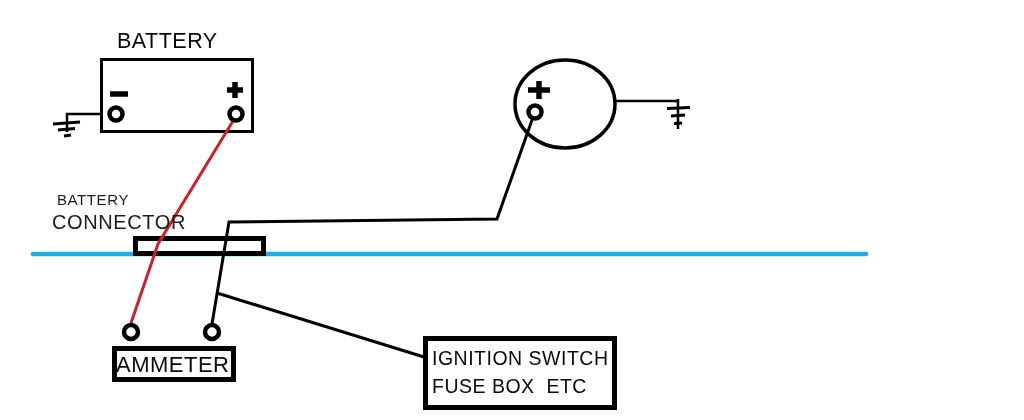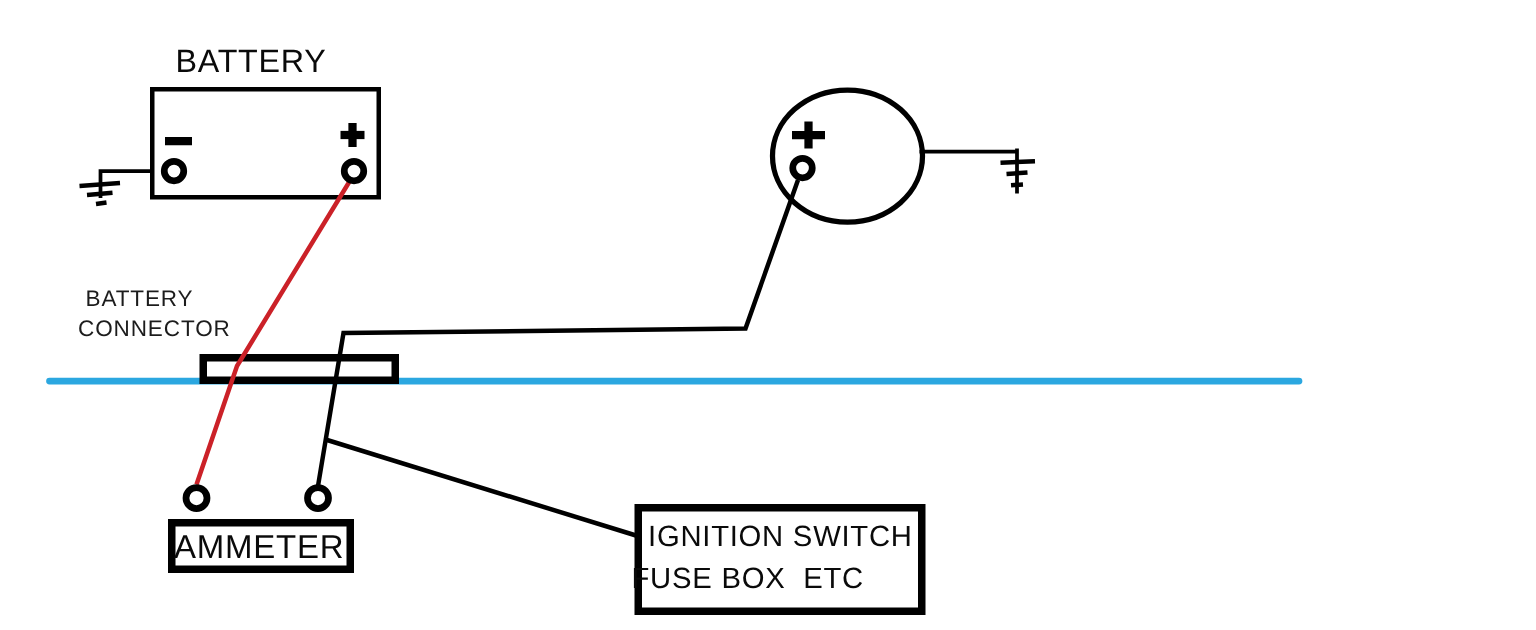--- a/index.html
+++ b/index.html
@@ -16,24 +16,24 @@
   .lbl {
     position: absolute;
     color: #0a0a0a;
     white-space: pre;
     line-height: 1;
     letter-spacing: 0.5px;
   }
   .lbl-battery    { left: 117px; top: 31px;  font-size: 21.5px; }
   .lbl-alternator { left: 497px; top: 31px;  font-size: 21.5px; letter-spacing: 1px; }
   .lbl-bulkhead1  { left: 57px;  top: 192px; font-size: 15px;  letter-spacing: 0.6px; color:#1c1c1c; }
-  .lbl-bulkhead2  { left: 52px;  top: 212px; font-size: 15px;  letter-spacing: 0.6px; color:#1c1c1c; }
+  .lbl-bulkhead2  { left: 52px;  top: 212px; font-size: 20px;  letter-spacing: 0.6px; color:#1c1c1c; }
   .lbl-ammeter    { left: 116px; top: 354px; font-size: 22px;  }
   .lbl-ign1       { left: 432px; top: 349px; font-size: 19.5px; }
-  .lbl-ign2       { left: 421px; top: 377px; font-size: 19.5px; }
+  .lbl-ign2       { left: 432px; top: 377px; font-size: 19.5px; }
 </style>
 </head>
 <body>
 
 <div class="stage">
 
   <svg width="1024" height="420" viewBox="0 0 1024 420">
 
     <line x1="33" y1="254" x2="866" y2="254" stroke-width="4.5" stroke-linecap="round" stroke="#2ba7e0"></line>
 

